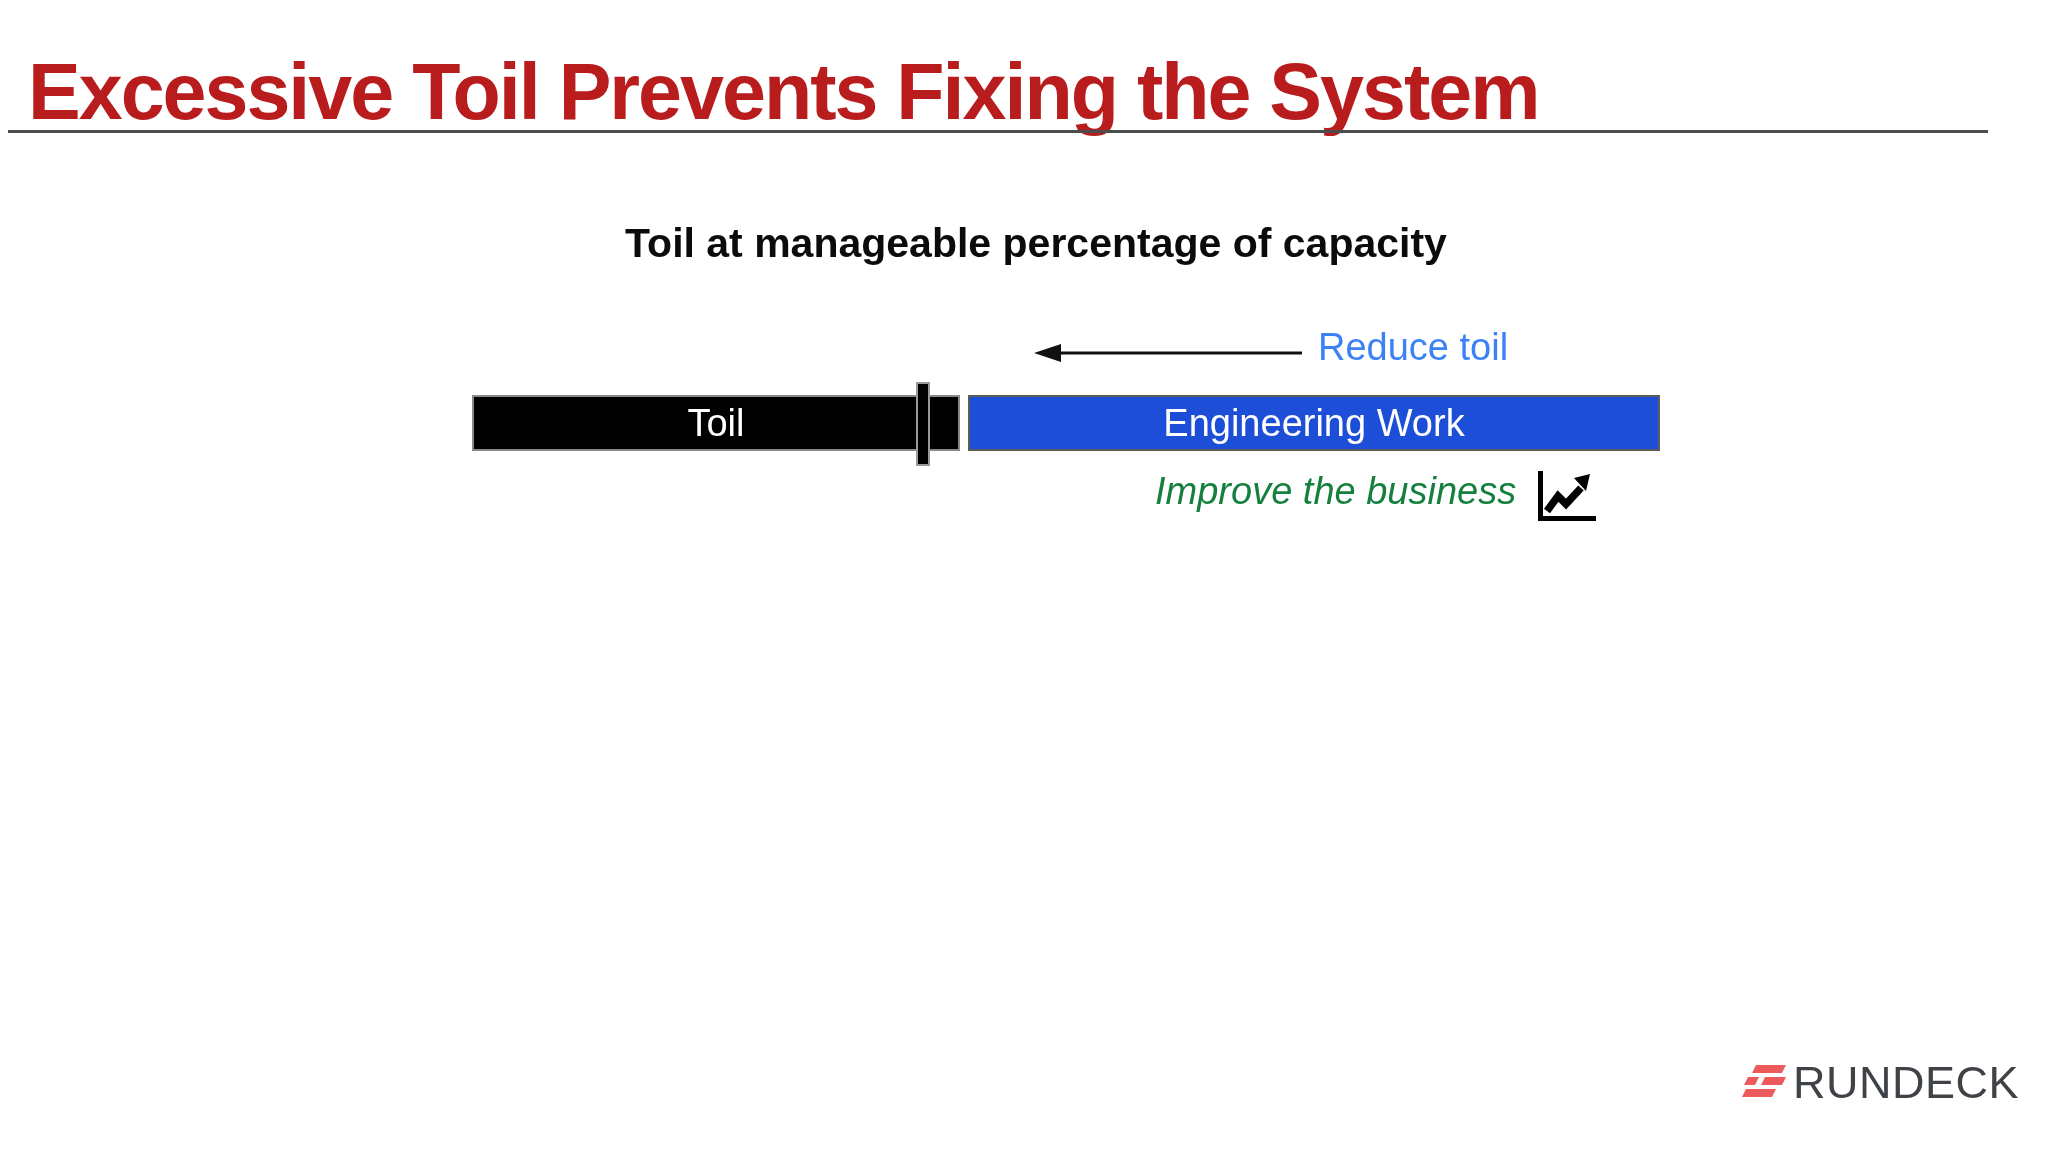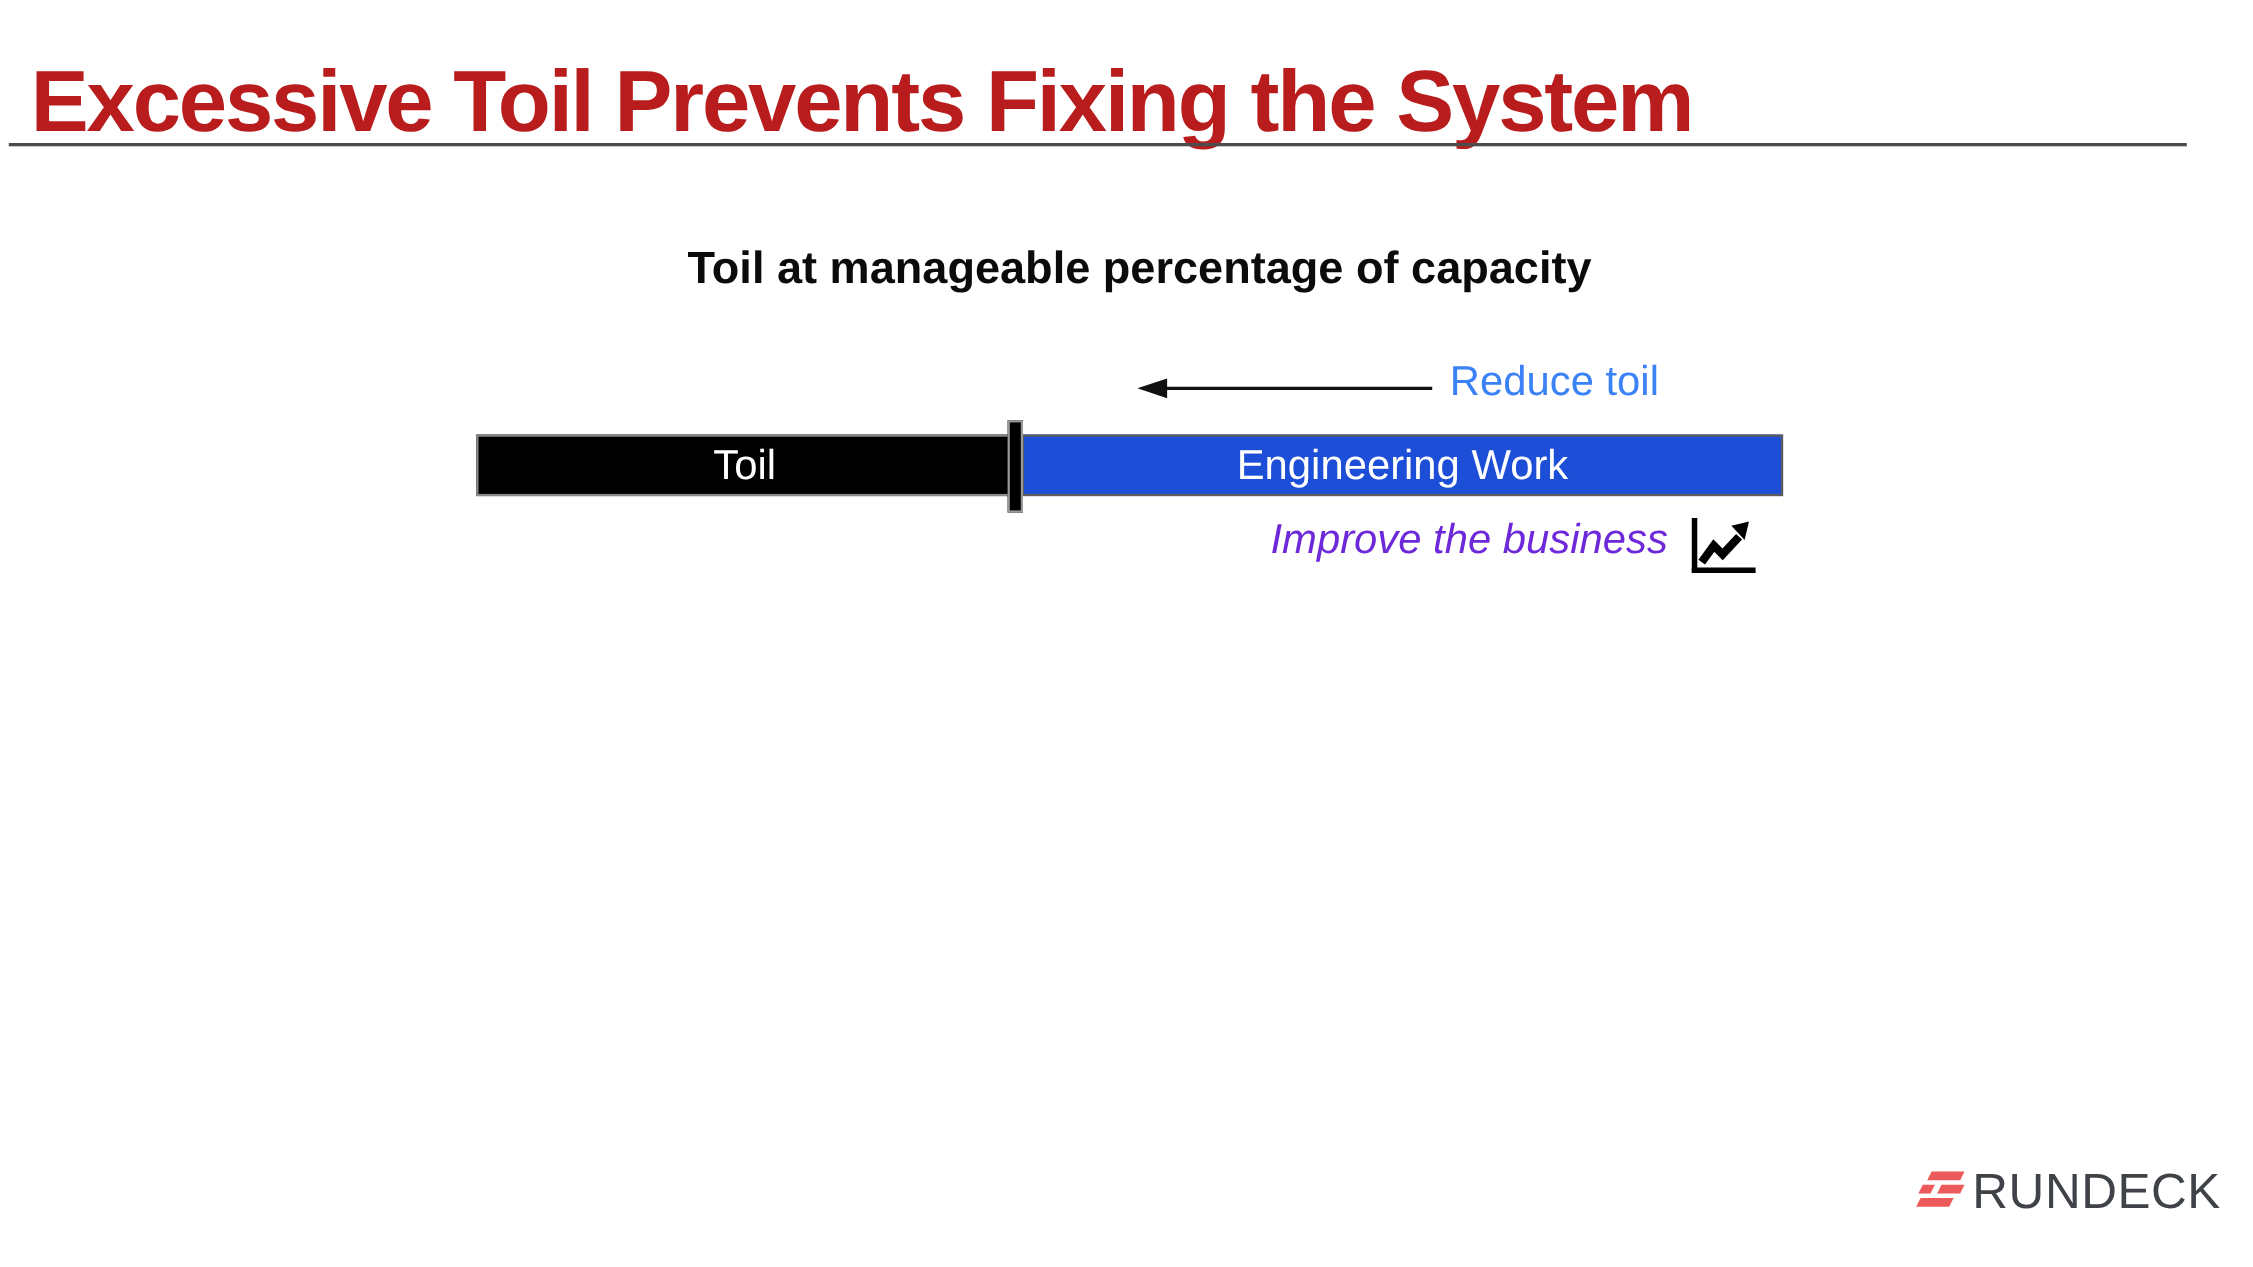--- a/index.html
+++ b/index.html
@@ -68,20 +68,21 @@
 
   
   .bar-segment {
     position: absolute;
     top: 395px;
     height: 56px;
     box-sizing: border-box;
     display: flex;
     align-items: center;
     justify-content: center;
+    margin-left: 39px;
   }
   .seg-toil {
     left: 433px;
     width: 488px;
     background: #000000;
     border: 2px solid #8a8a8a;
   }
   .seg-eng {
     left: 929px;
     width: 692px;
@@ -107,21 +108,21 @@
 
   
   .improve-label {
     position: absolute;
     left: 1155px;
     top: 472px;
     font-size: 38px;
     font-style: italic;
     line-height: 1.0;
     white-space: nowrap;
-    color: #6d28d9;
+    color: #15803d;
   }
   .chart-icon {
     position: absolute;
     left: 1534px;
     top: 466px;
     width: 64px;
     height: 60px;
   }
 
   

